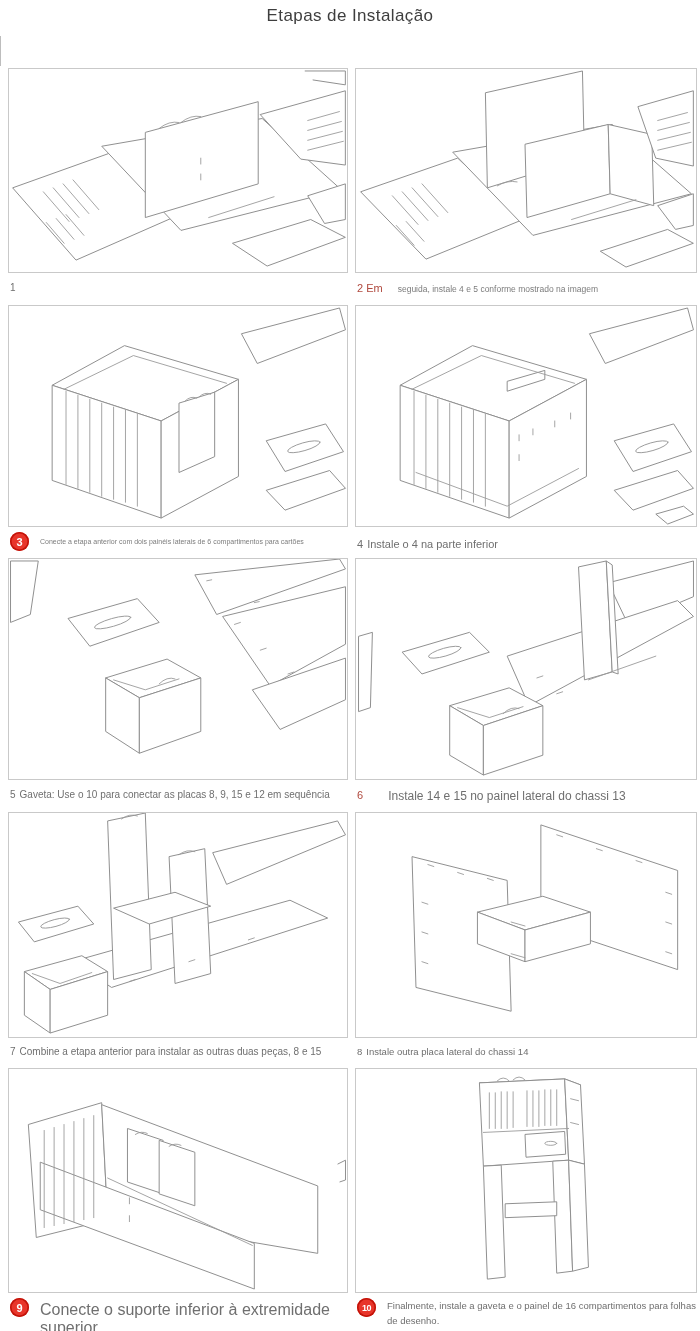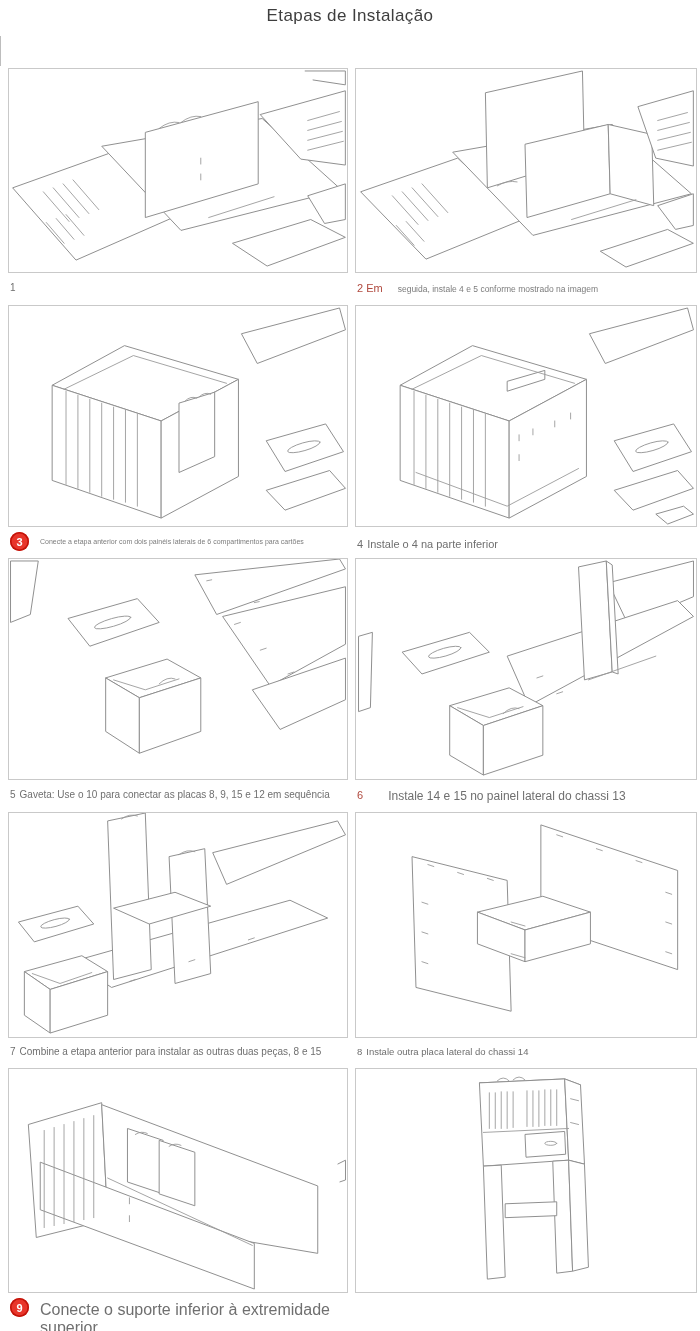--- a/index.html
+++ b/index.html
@@ -318,14 +318,19 @@
         <g class="wire">
           <path d="M132,24 V60 M138,24 V60 M144,23 V60 M150,23 V60 M156,23 V59"></path>
           <path d="M170,22 V58 M176,22 V58 M182,22 V58 M188,21 V57 M194,21 V57 M200,21 V57"></path>
           <path d="M126,64 L212,60"></path>
           <ellipse cx="194" cy="75" rx="6" ry="2"></ellipse>
           <path d="M140,12 q6,-6 12,0 M156,11 q6,-6 12,0"></path>
           <path d="M214,30 l8,2 M214,54 l8,2"></path>
         </g>
       </svg>
     </figure>
+    <div class="caption cap-r5">
+      <span class="badge b10">10</span>
+      <span class="cap10-block"><span>Finalmente, instale a gaveta e o painel de 16 compartimentos para folhas de desenho.</span><br>
+      <span>A instalação está concluída</span></span>
+    </div>
   </div>
 </div>
 
 </body></html>

